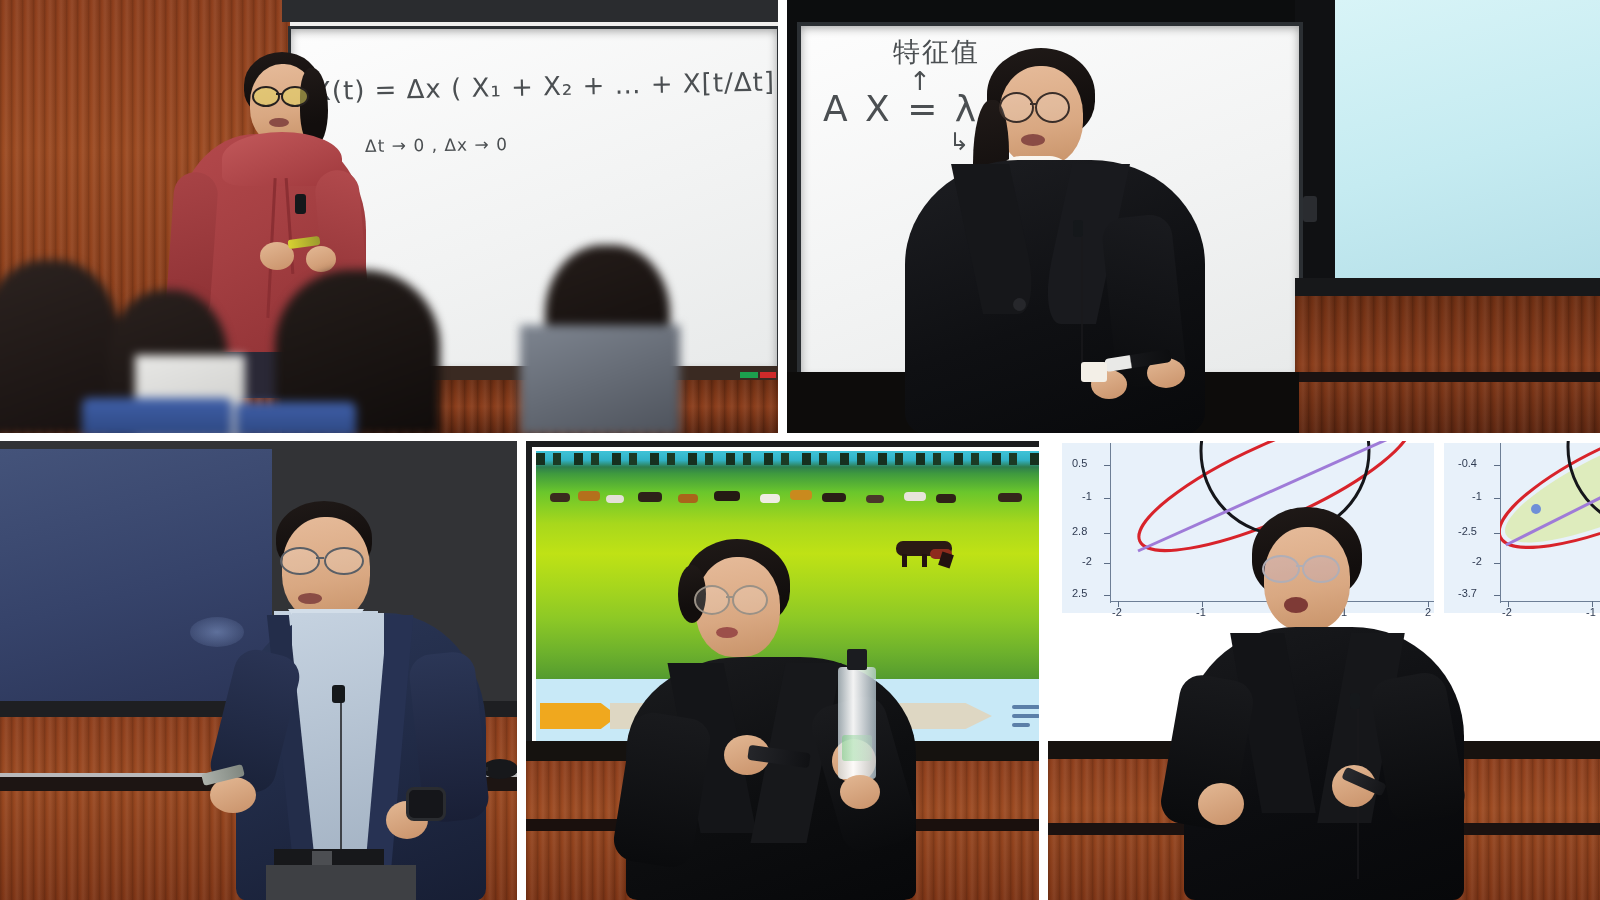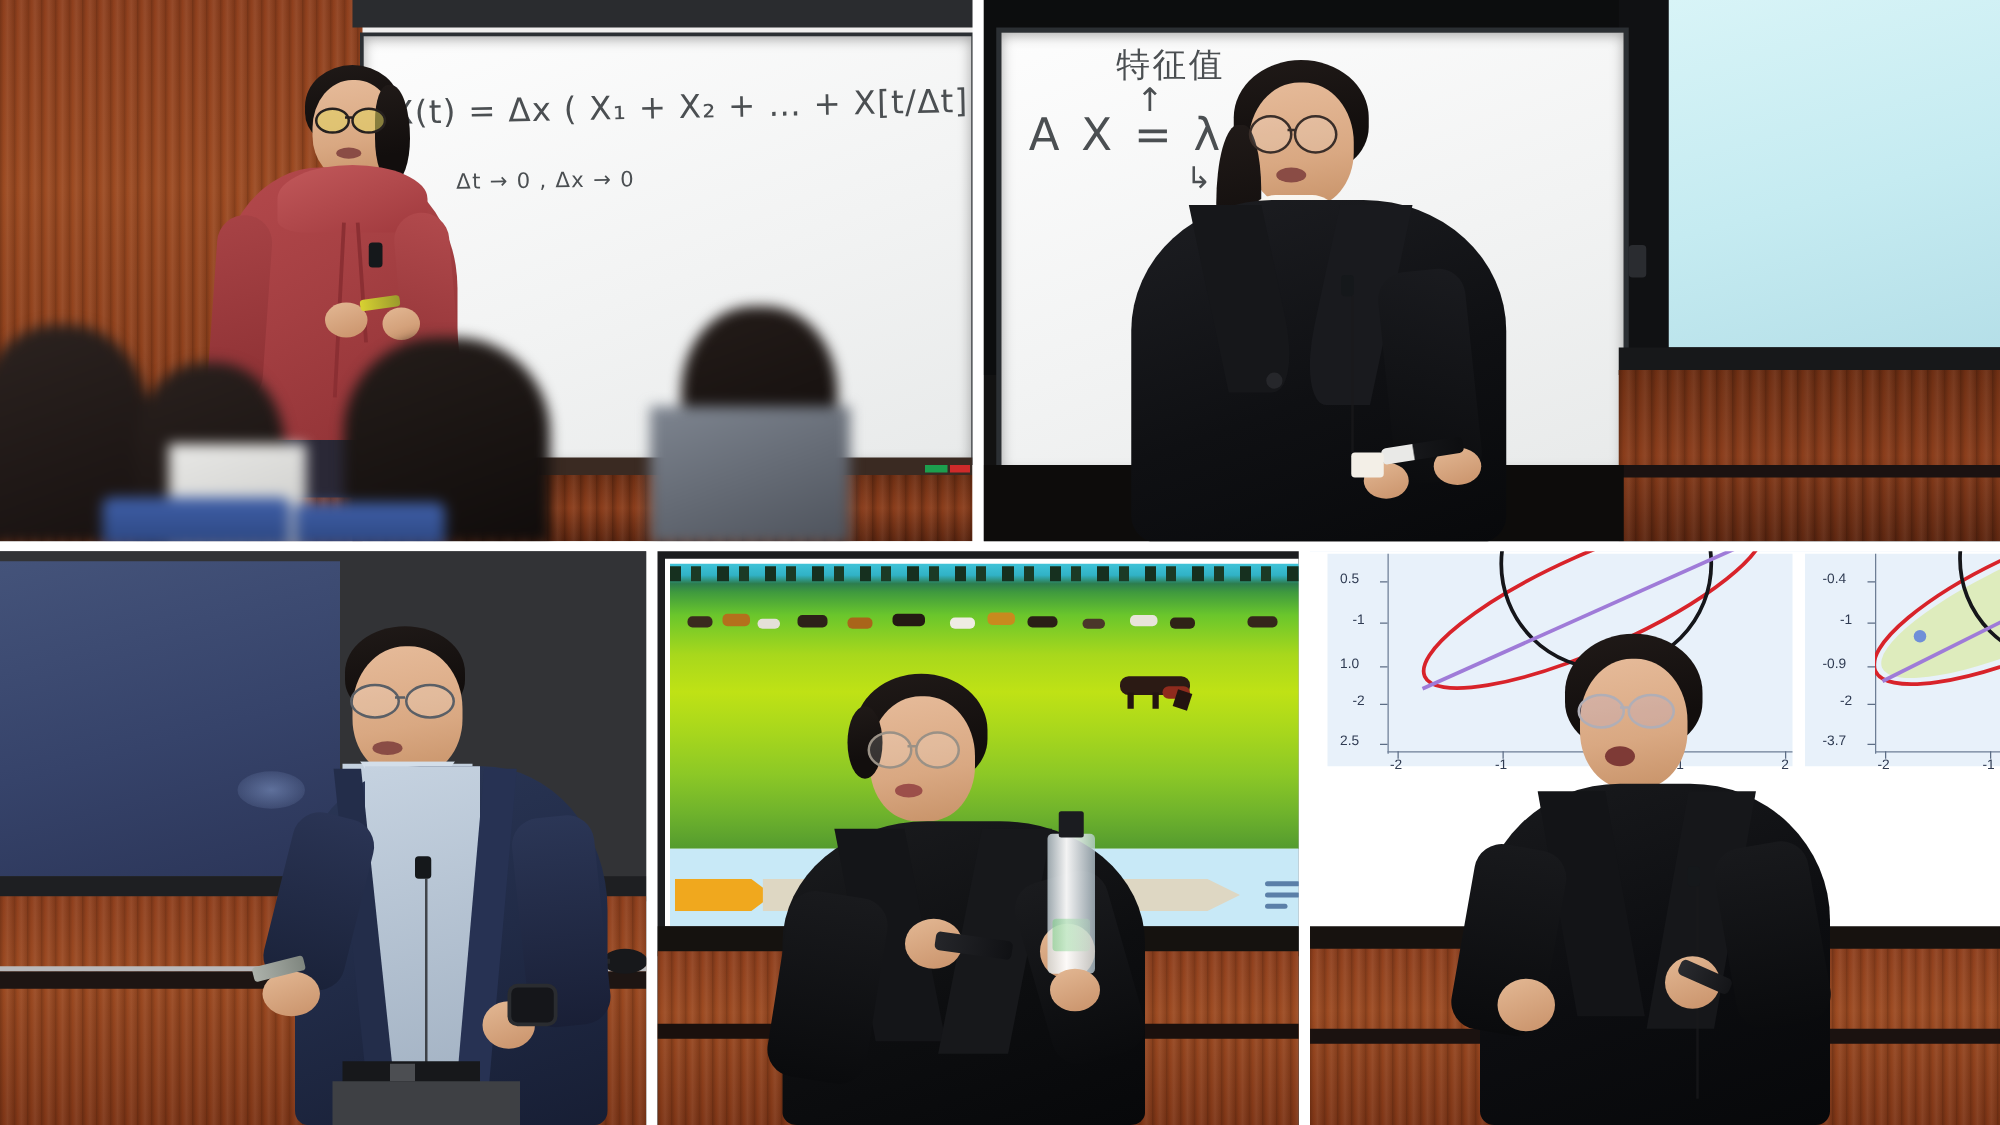--- a/index.html
+++ b/index.html
@@ -414,21 +414,21 @@
       <div style="position:absolute; left:48px; top:0; width:1px; height:160px; background:#6d7e95;"></div>
       <div style="position:absolute; left:48px; top:158px; width:324px; height:1px; background:#6d7e95;"></div>
 
       <div class="tick" style="left:42px; top:22px; width:6px; height:1px;"></div>
       <div class="tick" style="left:42px; top:55px; width:6px; height:1px;"></div>
       <div class="tick" style="left:42px; top:90px; width:6px; height:1px;"></div>
       <div class="tick" style="left:42px; top:120px; width:6px; height:1px;"></div>
       <div class="tick" style="left:42px; top:152px; width:6px; height:1px;"></div>
       <div class="axis-label" style="left:10px; top:14px;">0.5</div>
       <div class="axis-label" style="left:20px; top:47px;">-1</div>
-      <div class="axis-label" style="left:10px; top:82px;">1.0</div>
+      <div class="axis-label" style="left:10px; top:82px;">2.8</div>
       <div class="axis-label" style="left:20px; top:112px;">-2</div>
       <div class="axis-label" style="left:10px; top:144px;text-align:center;">2.5</div>
 
       <div class="tick" style="left:56px; top:158px; width:1px; height:6px;"></div>
       <div class="tick" style="left:140px; top:158px; width:1px; height:6px;"></div>
       <div class="tick" style="left:282px; top:158px; width:1px; height:6px;"></div>
       <div class="tick" style="left:366px; top:158px; width:1px; height:6px;"></div>
       <div class="axis-label" style="left:50px; top:163px;">-2</div>
       <div class="axis-label" style="left:134px; top:163px;">-1</div>
       <div class="axis-label" style="left:279px; top:163px;">1</div>
@@ -444,21 +444,21 @@
     <div class="plot" style="left:396px; top:2px; width:290px; height:170px; border:none; background:#e8f1fa;">
       <div style="position:absolute; left:56px; top:0; width:1px; height:160px; background:#6d7e95;"></div>
       <div style="position:absolute; left:56px; top:158px; width:234px; height:1px; background:#6d7e95;"></div>
       <div class="tick" style="left:50px; top:22px; width:6px; height:1px;"></div>
       <div class="tick" style="left:50px; top:55px; width:6px; height:1px;"></div>
       <div class="tick" style="left:50px; top:90px; width:6px; height:1px;"></div>
       <div class="tick" style="left:50px; top:120px; width:6px; height:1px;"></div>
       <div class="tick" style="left:50px; top:152px; width:6px; height:1px;"></div>
       <div class="axis-label" style="left:14px; top:14px;">-0.4</div>
       <div class="axis-label" style="left:28px; top:47px;">-1</div>
-      <div class="axis-label" style="left:14px; top:82px;">-0.9</div>
+      <div class="axis-label" style="left:14px; top:82px;">-2.5</div>
       <div class="axis-label" style="left:28px; top:112px;">-2</div>
       <div class="axis-label" style="left:14px; top:144px;">-3.7</div>
       <div class="tick" style="left:64px; top:158px; width:1px; height:6px;"></div>
       <div class="tick" style="left:148px; top:158px; width:1px; height:6px;"></div>
       <div class="axis-label" style="left:58px; top:163px;">-2</div>
       <div class="axis-label" style="left:142px; top:163px;">-1</div>
       <svg style="position:absolute; left:56px; top:-40px; width:234px; height:200px;" viewBox="0 0 234 200">
         <ellipse cx="130" cy="76" rx="136" ry="34" fill="#d5e88a" fill-opacity="0.55" stroke="none" transform="rotate(-24 130 76)"></ellipse>
         <ellipse cx="130" cy="76" rx="142" ry="40" fill="none" stroke="#d8232a" stroke-width="3" transform="rotate(-24 130 76)"></ellipse>
         <circle cx="150" cy="44" r="82" fill="none" stroke="#15161a" stroke-width="3"></circle>

